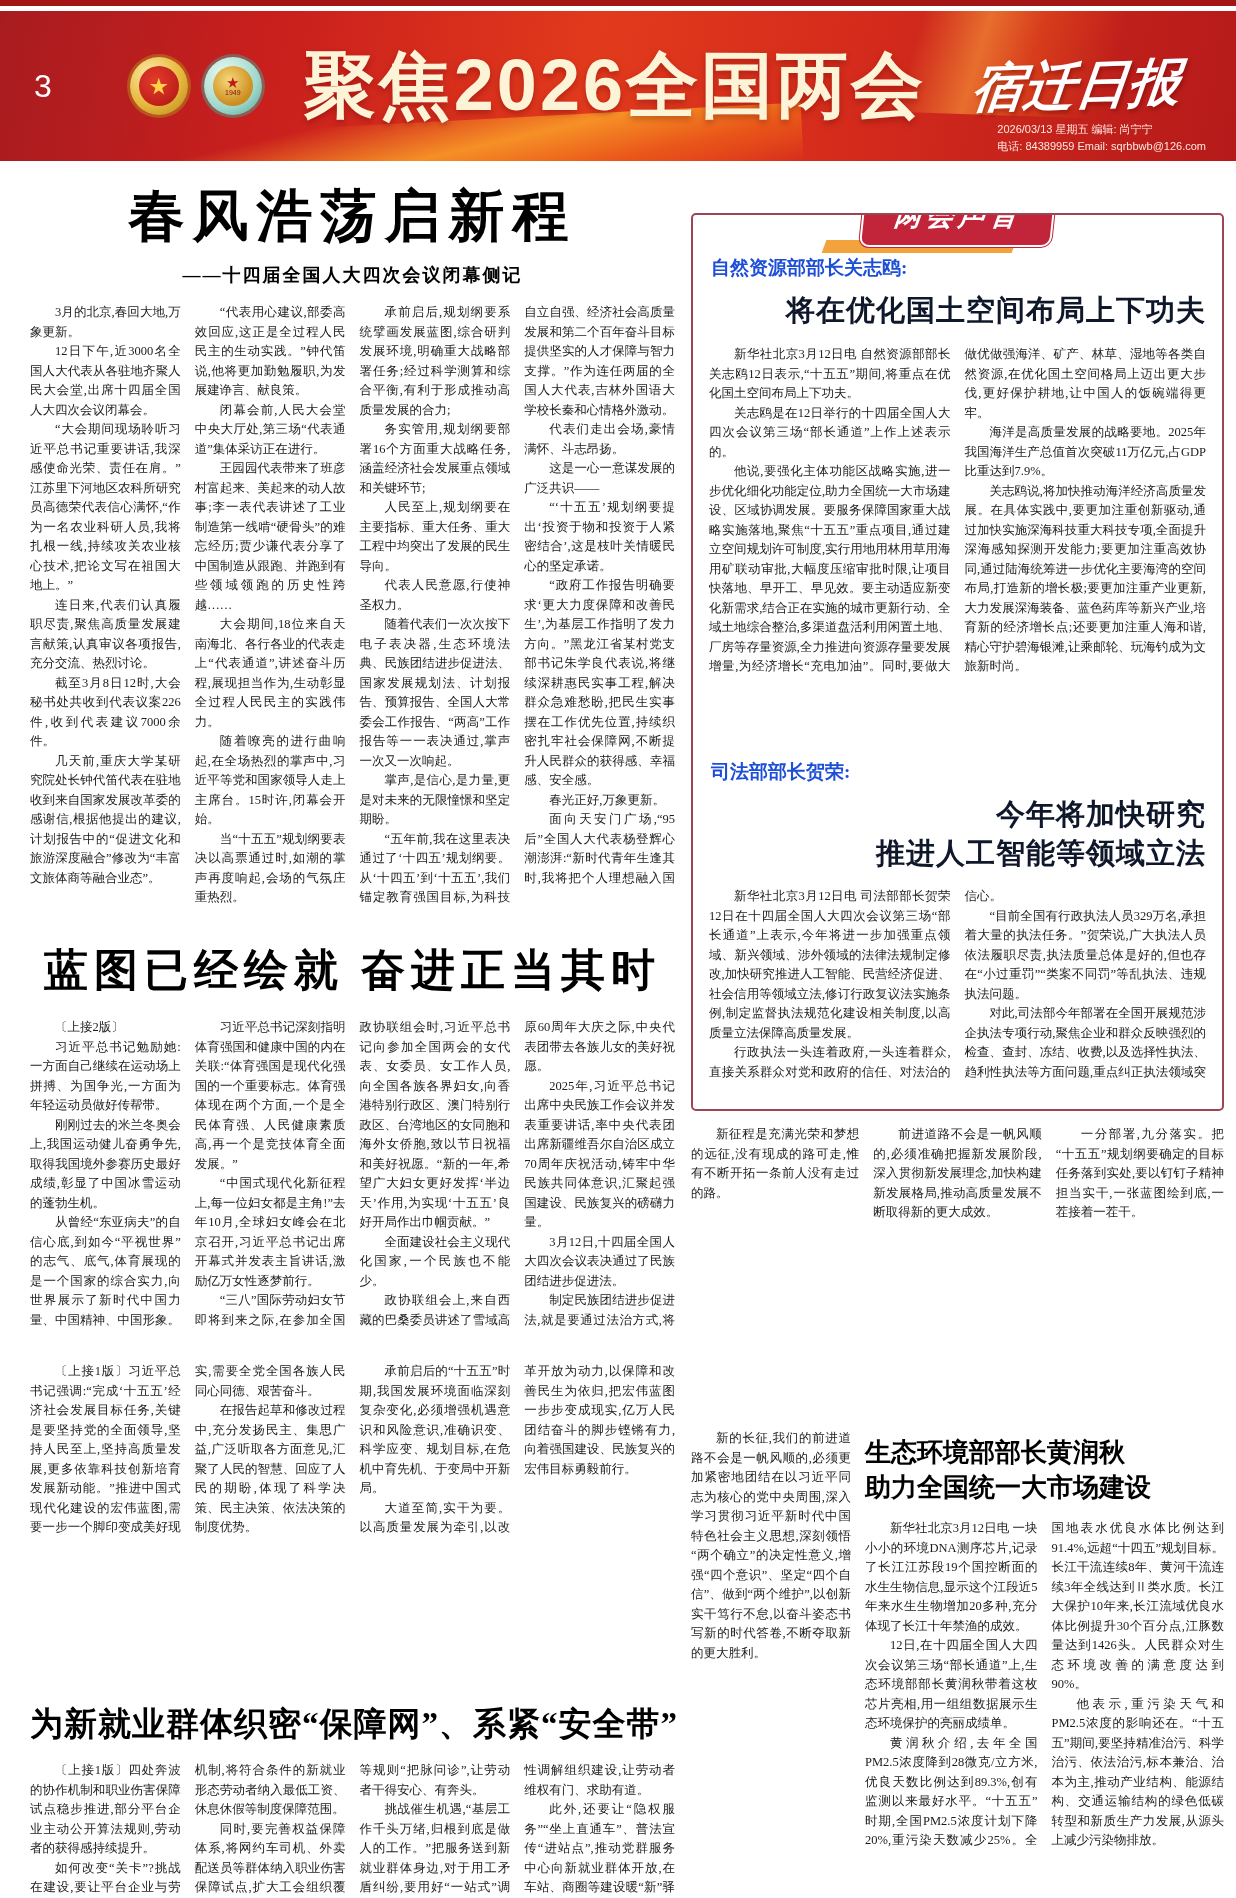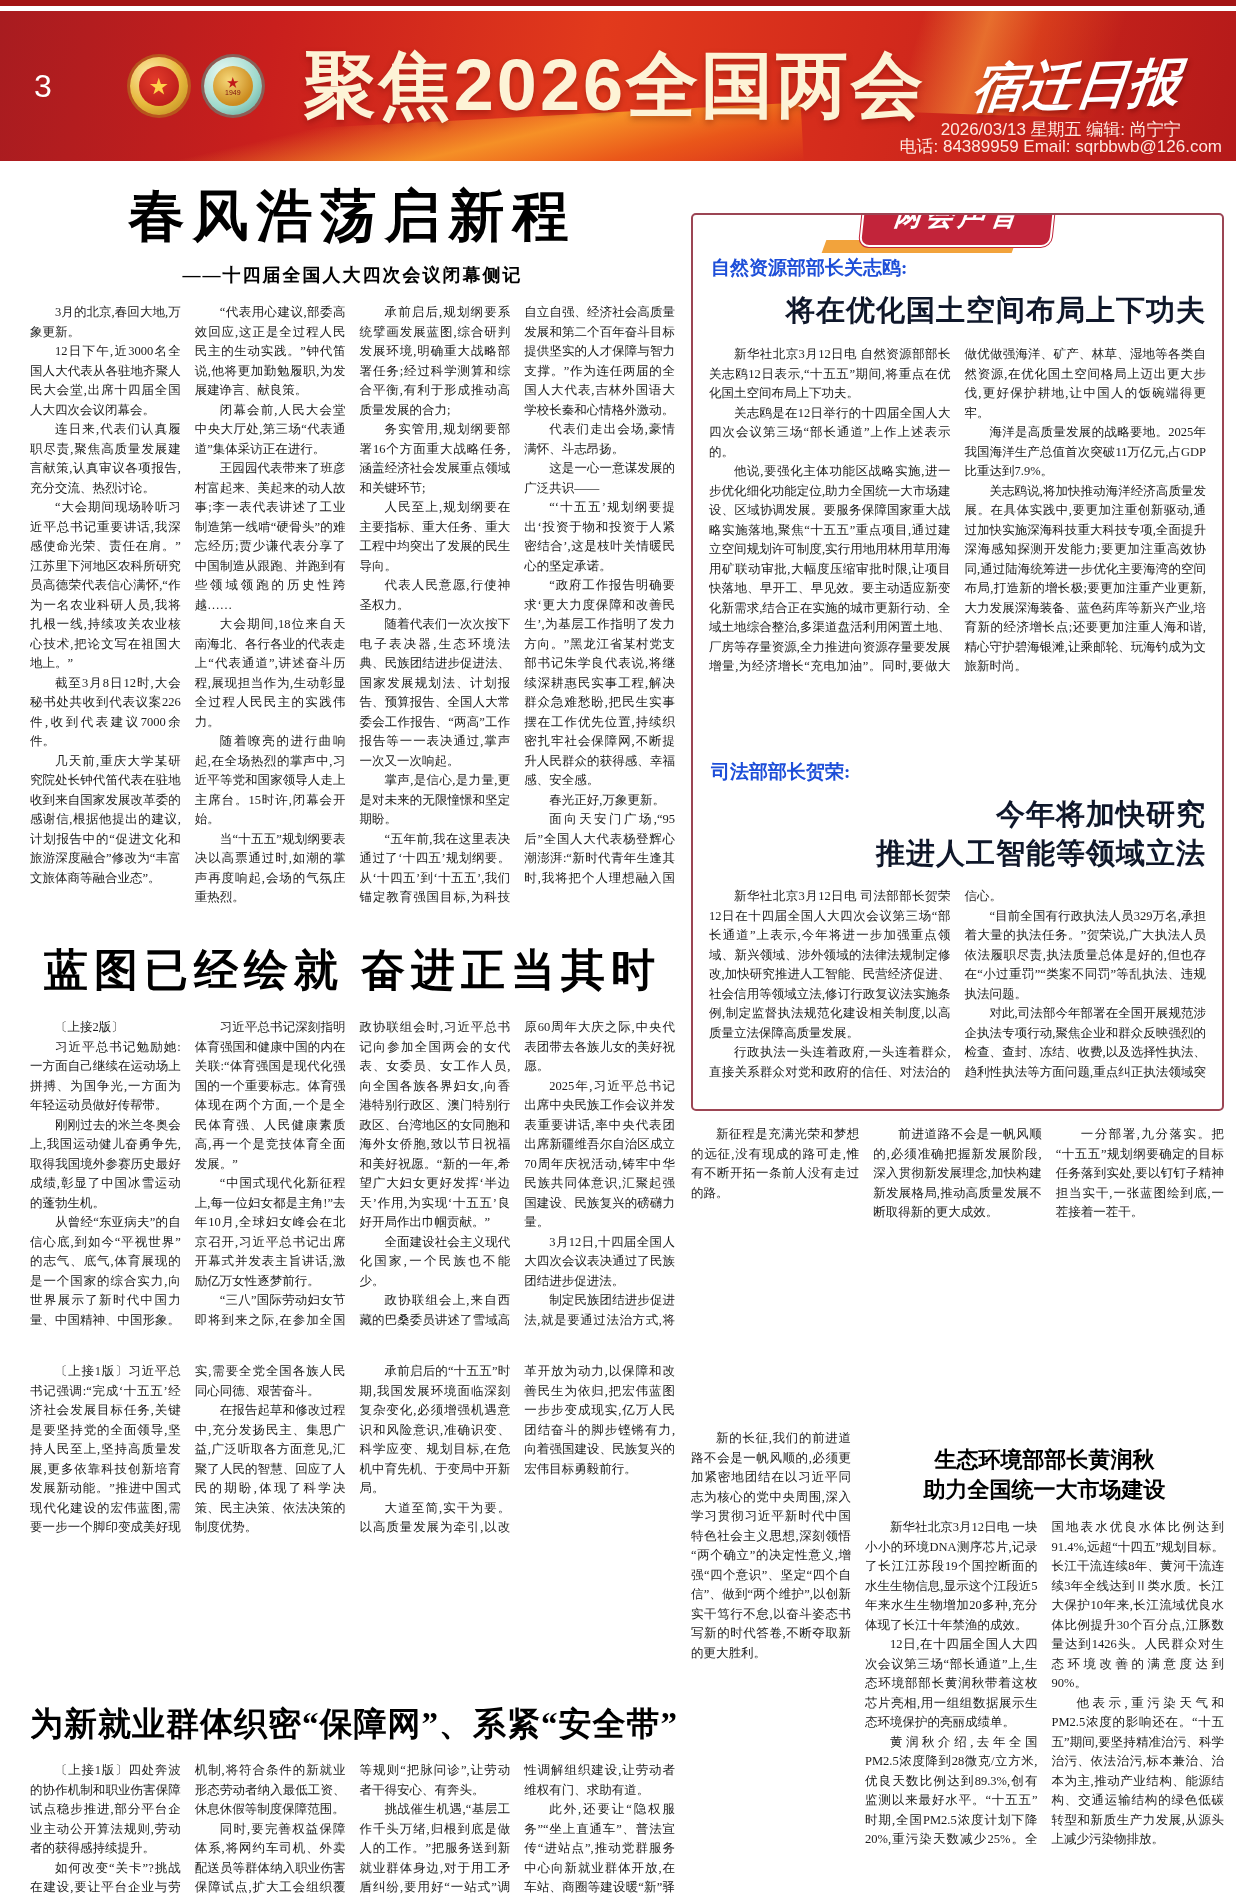--- a/index.html
+++ b/index.html
@@ -30,22 +30,22 @@
   .emblem.cppcc .inner { width:40px; height:40px; border-radius:50%;
             background:radial-gradient(circle at 40% 35%, #f6d879, #cc8c1f 70%);
             display:flex; flex-direction:column; align-items:center; justify-content:center; }
   .emblem.cppcc .star { color:#c01818; font-size:13px; line-height:1; }
   .emblem.cppcc .year { font-size:7px; color:#7c1010; font-family:"Liberation Sans",sans-serif; }
   .banner-title { color:#fdf3d6; font-family:"Liberation Sans",sans-serif; font-weight:900;
             font-size:72px; letter-spacing:3px; margin-left:42px; z-index:2; white-space:nowrap;
             text-shadow:0 3px 6px rgba(90,0,0,.35); }
   .masthead { color:#ffffff; font-weight:700; font-style:italic; font-size:52px; margin-left:46px; z-index:2;
             white-space:nowrap; transform:skewX(-8deg) rotate(-2deg); text-shadow:2px 3px 4px rgba(90,0,0,.4); }
-  .dateblock { position:absolute; right:14px; bottom:6px; text-align:center; color:#ffe9e0;
-            font-size:17px; line-height:17px; font-family:"Liberation Sans",sans-serif; z-index:3; }
+  .dateblock { position:absolute; right:30px; bottom:6px; text-align:left; color:#ffe9e0;
+            font-size:11px; line-height:17px; font-family:"Liberation Sans",sans-serif; z-index:3; }
 
   
   .content { display:flex; gap:16px; padding:0 12px 0 30px; }
   .col-left { width:645px; flex:0 0 645px; }
   .col-right { width:533px; flex:0 0 533px; }
 
   .body-cols { text-align:justify; font-size:12.5px; line-height:19.5px; color:#1b1b1b; overflow:hidden;
                column-gap:14px; }
   .cols-4 { column-count:4; }
   .cols-3 { column-count:3; }
@@ -80,21 +80,21 @@
   .box-headline.two-line { line-height:1.35; white-space:normal; }
   .boxA-body { height:388px; margin-bottom:26px; }
   .boxB-body { height:196px; }
 
   
   .strip { height:294px; margin-top:14px; }
   .br-row { display:flex; gap:14px; margin-top:10px; }
   .narrow-col { width:160px; flex:0 0 160px; height:462px; overflow:hidden; text-align:justify;
             font-size:12.5px; line-height:19.5px; color:#1b1b1b; }
   .br-main { flex:1; }
-  .br-headline { font-weight:900; font-size:22px; text-align:center; color:#000; line-height:1.35; margin:16px 0 14px; }
+  .br-headline { font-weight:900; font-size:26px; text-align:left; color:#000; line-height:1.35; margin:6px 0 14px; }
   .br-body { height:350px; }
 </style>
 </head>
 <body>
 
 <div class="page">
 
   <div class="top-rule"></div>
 
   <header class="banner">
@@ -119,22 +119,22 @@
   <main class="content">
 
     <section class="col-left">
 
       <article>
         <h2 class="lead-headline">春风浩荡启新程</h2>
         <div class="lead-subtitle">——十四届全国人大四次会议闭幕侧记</div>
         <div class="body-cols cols-4 lead-body">
             <p class="para">3月的北京,春回大地,万象更新。</p>
             <p class="para">12日下午,近3000名全国人大代表从各驻地齐聚人民大会堂,出席十四届全国人大四次会议闭幕会。</p>
+            <p class="para">“大会期间现场聆听习近平总书记重要讲话,我深感使命光荣、责任在肩。”江苏里下河地区农科所研究员高德荣代表信心满怀,“作为一名农业科研人员,我将扎根一线,持续攻关农业核心技术,把论文写在祖国大地上。”</p>
             <p class="para">连日来,代表们认真履职尽责,聚焦高质量发展建言献策,认真审议各项报告,充分交流、热烈讨论。</p>
-            <p class="para">“大会期间现场聆听习近平总书记重要讲话,我深感使命光荣、责任在肩。”江苏里下河地区农科所研究员高德荣代表信心满怀,“作为一名农业科研人员,我将扎根一线,持续攻关农业核心技术,把论文写在祖国大地上。”</p>
             <p class="para">截至3月8日12时,大会秘书处共收到代表议案226件,收到代表建议7000余件。</p>
             <p class="para">几天前,重庆大学某研究院处长钟代笛代表在驻地收到来自国家发展改革委的感谢信,根据他提出的建议,计划报告中的“促进文化和旅游深度融合”修改为“丰富文旅体商等融合业态”。</p>
             <p class="para">“代表用心建议,部委高效回应,这正是全过程人民民主的生动实践。”钟代笛说,他将更加勤勉履职,为发展建诤言、献良策。</p>
             <p class="para">闭幕会前,人民大会堂中央大厅处,第三场“代表通道”集体采访正在进行。</p>
             <p class="para">王园园代表带来了班彦村富起来、美起来的动人故事;李一表代表讲述了工业制造第一线啃“硬骨头”的难忘经历;贾少谦代表分享了中国制造从跟跑、并跑到有些领域领跑的历史性跨越……</p>
             <p class="para">大会期间,18位来自天南海北、各行各业的代表走上“代表通道”,讲述奋斗历程,展现担当作为,生动彰显全过程人民民主的实践伟力。</p>
             <p class="para">随着嘹亮的进行曲响起,在全场热烈的掌声中,习近平等党和国家领导人走上主席台。15时许,闭幕会开始。</p>
             <p class="para">当“十五五”规划纲要表决以高票通过时,如潮的掌声再度响起,会场的气氛庄重热烈。</p>
             <p class="para">承前启后,规划纲要系统擘画发展蓝图,综合研判发展环境,明确重大战略部署任务;经过科学测算和综合平衡,有利于形成推动高质量发展的合力;</p>
             <p class="para">务实管用,规划纲要部署16个方面重大战略任务,涵盖经济社会发展重点领域和关键环节;</p>

